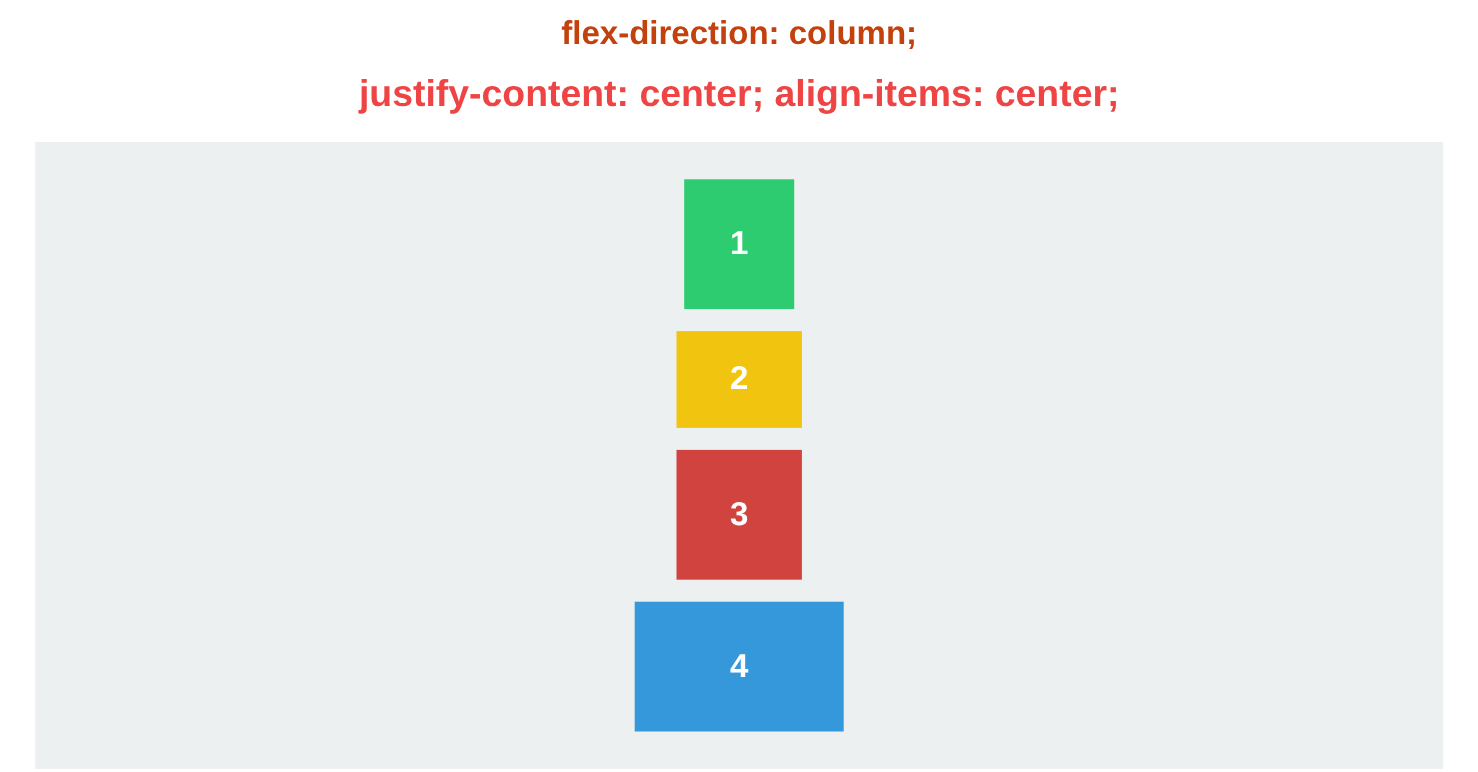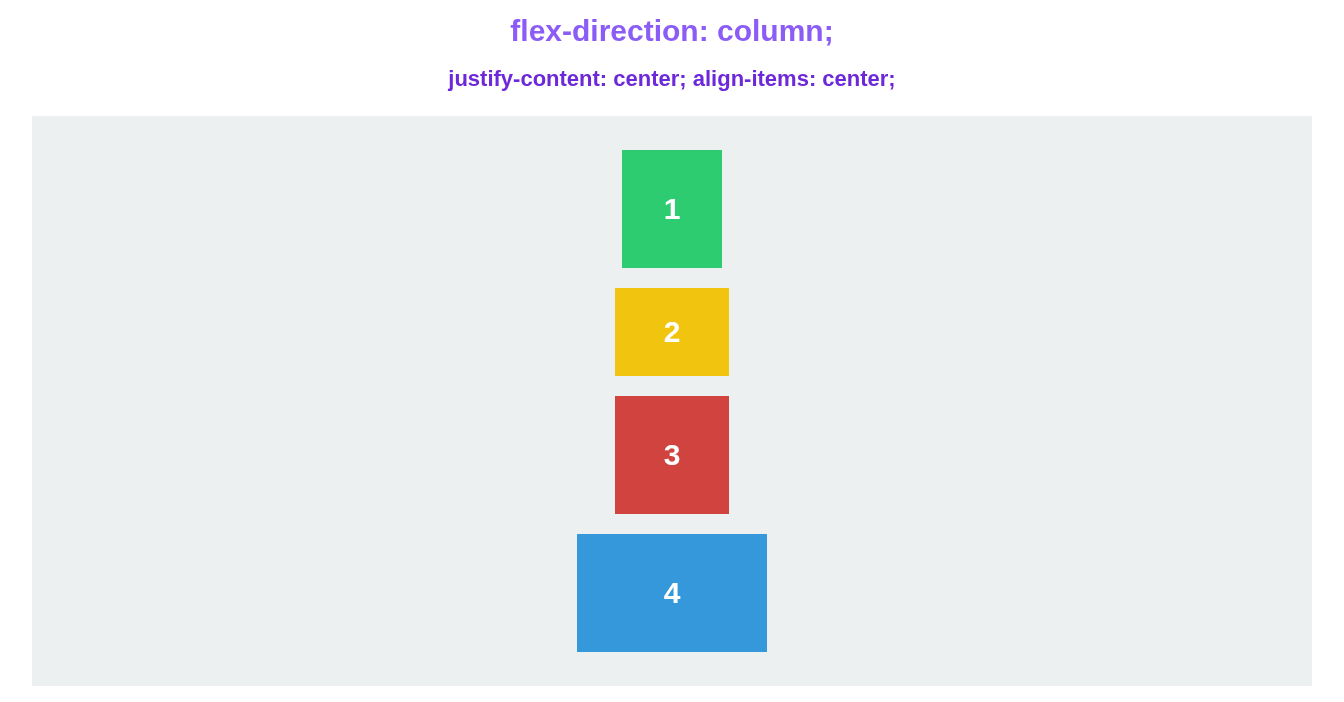--- a/index.html
+++ b/index.html
@@ -16,27 +16,27 @@
       flex-direction: column;
       align-items: center;
     }
     .headings {
       text-align: center;
       padding-top: 14px;
     }
     .heading-line-1 {
       font-size: 30px;
       font-weight: 700;
-      color: #8b5cf6;
+      color: #c2410c;
       margin-bottom: 18px;
     }
     .heading-line-2 {
-      font-size: 22px;
+      font-size: 34px;
       font-weight: 700;
-      color: #6d28d9;
+      color: #ef4444;
       margin-bottom: 24px;
     }
     .flex-container {
       width: 1280px;
       height: 570px;
       background: #ecf0f1;
       display: flex;
       flex-direction: column;
       justify-content: center;
       align-items: center;

